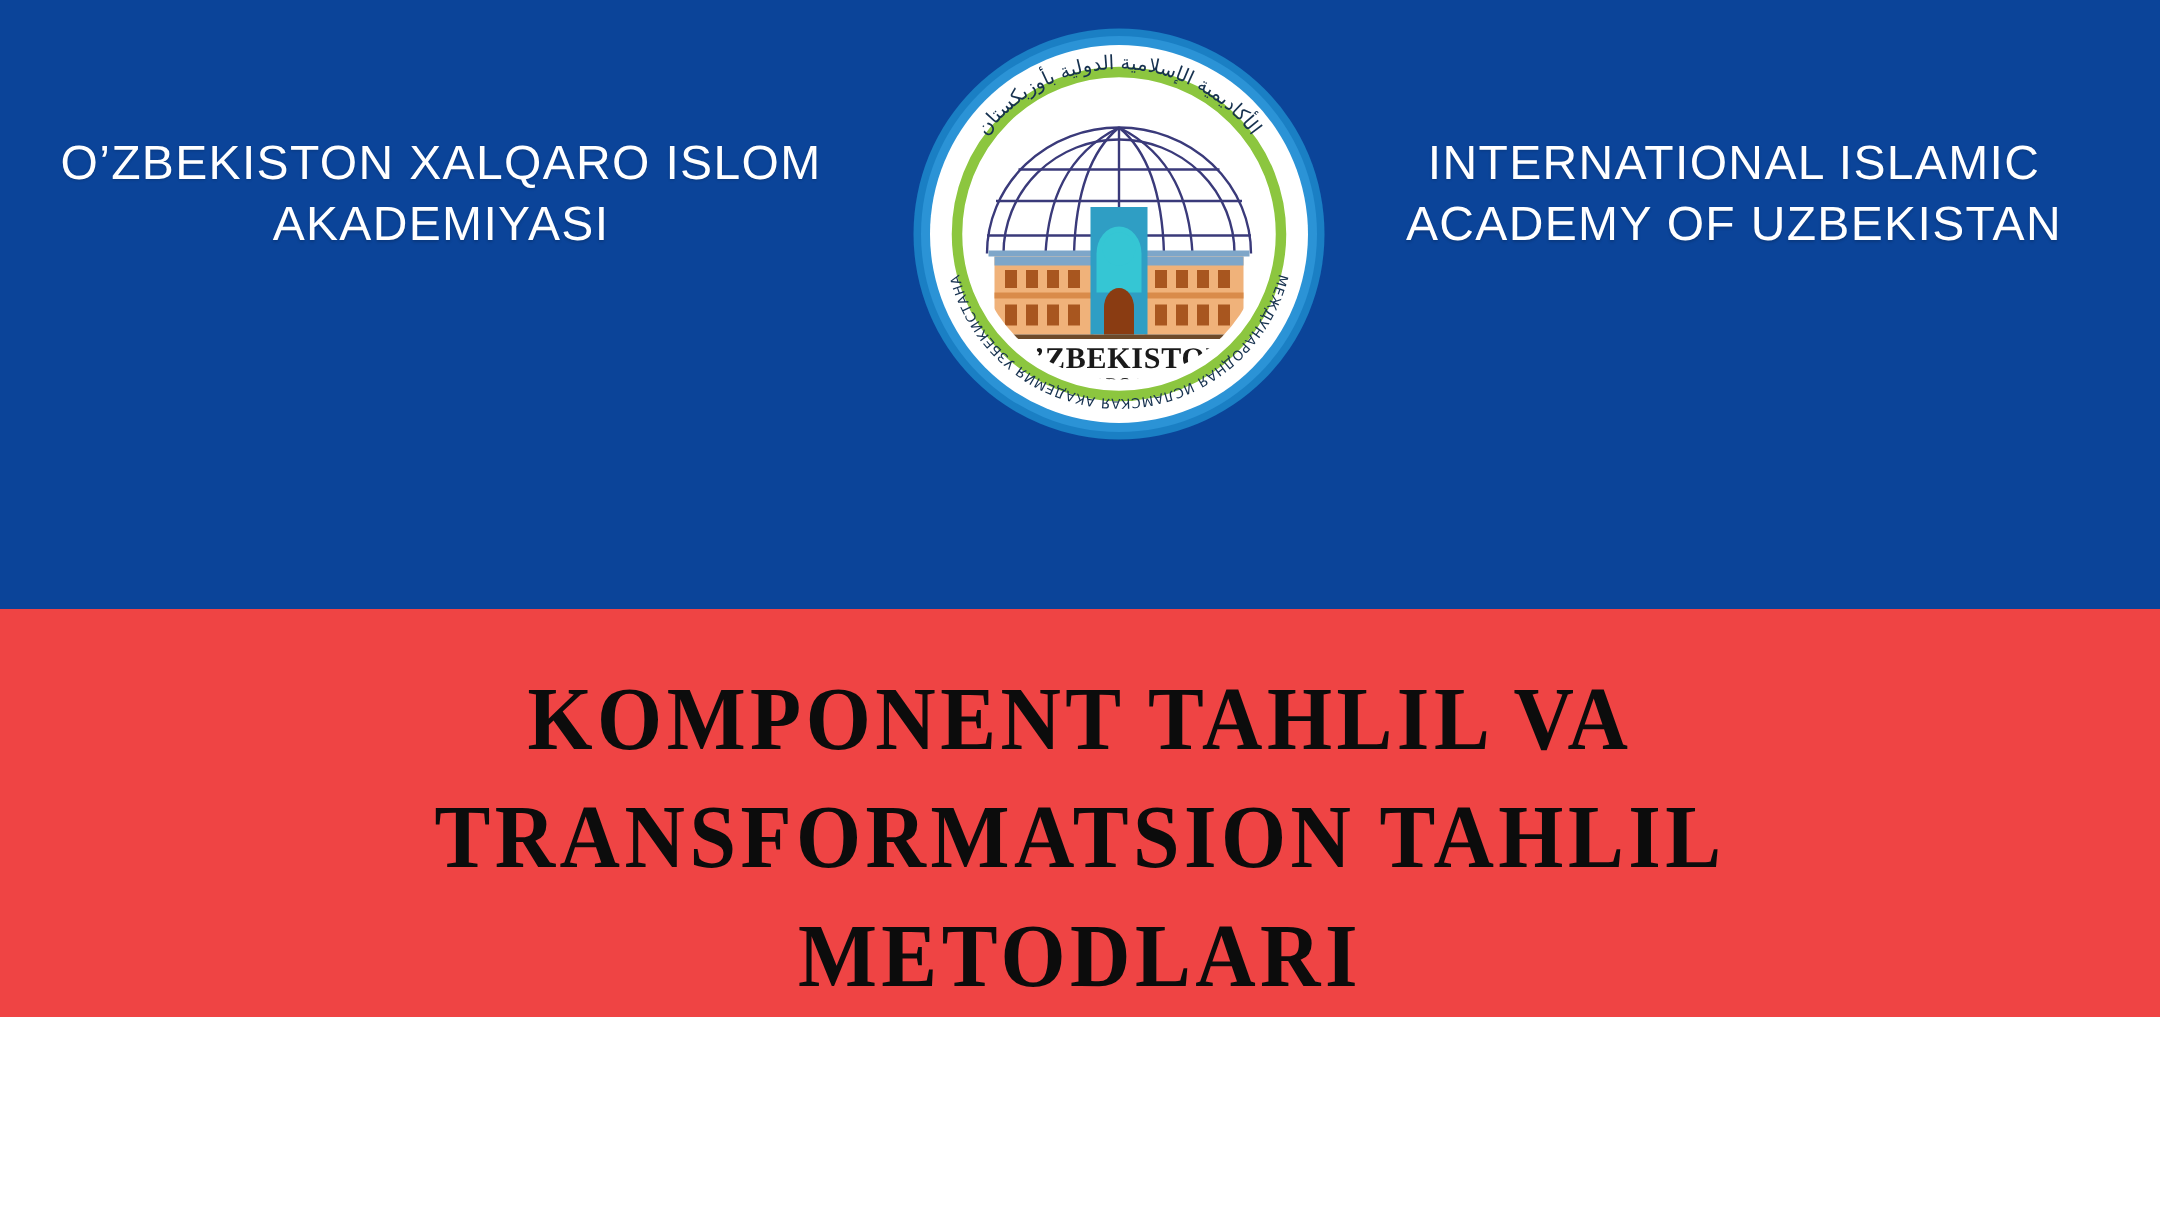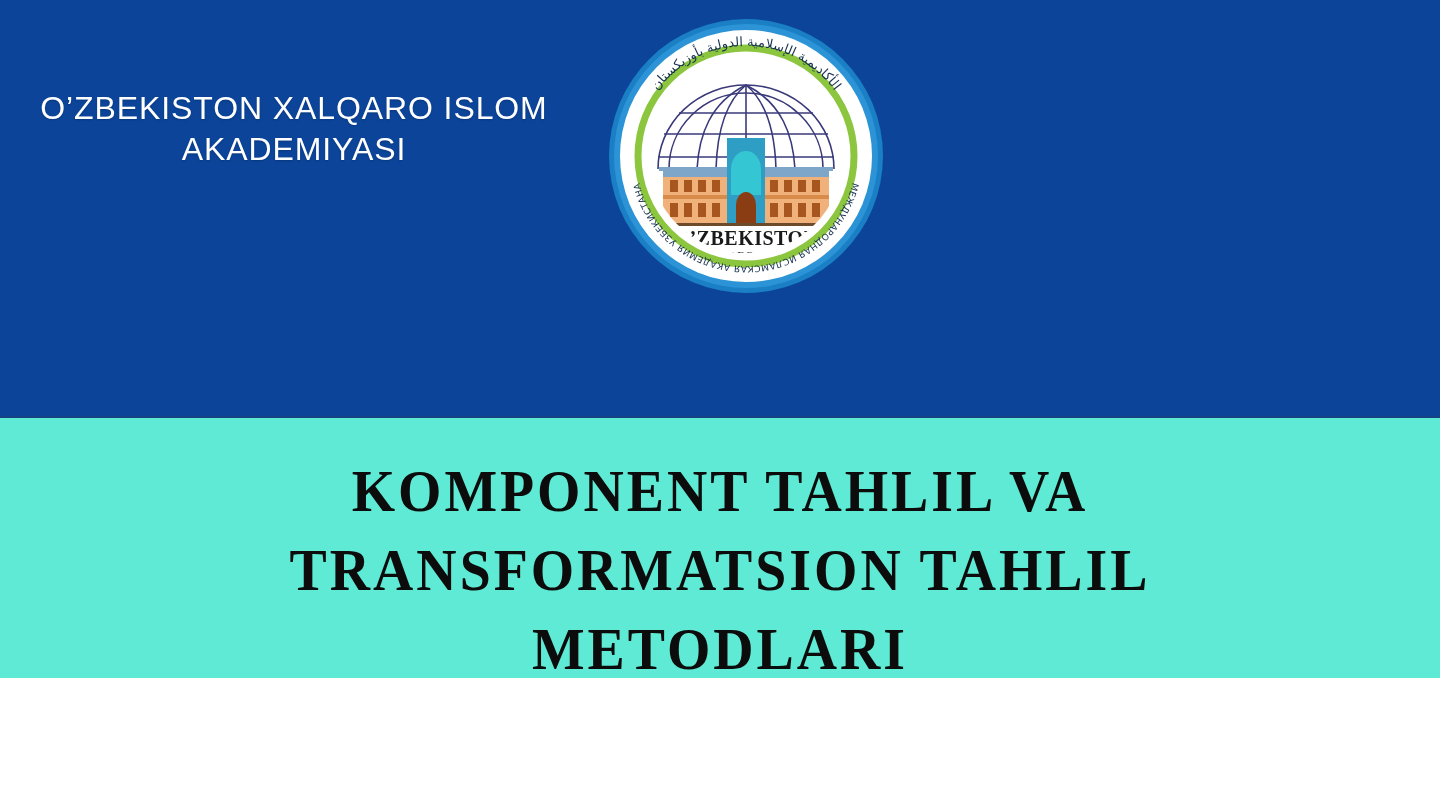--- a/index.html
+++ b/index.html
@@ -62,27 +62,27 @@
     top: 17px;
     width: 278px;
     height: 278px;
   }
   .emblem svg { display: block; width: 278px; height: 278px; }
 
   
   .title-area {
     position: absolute;
     left: 0;
-    top: 418px;
+    top: 406px;
     width: 1440px;
     height: 311px;
     display: flex;
     align-items: center;
     justify-content: center;
-    background: #5eead4;
+    background: #ef4444;
   }
   .main-title {
     width: 1320px;
     margin: 0;
     padding: 0 0 6px 0;
     text-align: center;
     font-family: "Liberation Serif", serif;
     font-weight: 700;
     font-size: 60px;
     line-height: 1.32;
@@ -122,20 +122,22 @@
 <body>
 
 <div class="slide">
 
   <div class="header-band"></div>
   <div class="header-band-edge"></div>
 
   <div class="header-title left">O’ZBEKISTON XALQARO ISLOM
 AKADEMIYASI</div>
 
+  <div class="header-title right">INTERNATIONAL ISLAMIC
+ACADEMY OF UZBEKISTAN</div>
 
   <div class="emblem">
     <svg viewBox="0 0 278 278" xmlns="http://www.w3.org/2000/svg" aria-hidden="true">
       <defs>
         <clipPath id="innerClip">
           <circle cx="139" cy="139" r="97"></circle>
         </clipPath>
         <path id="arcTop" d="M 139,139 m -120,0 a 120,120 0 0 1 240,0" fill="none"></path>
         <path id="arcTopTxt" d="M 29,139 a 110,110 0 0 1 220,0" fill="none"></path>
         <path id="arcBotTxt" d="M 249,139 a 110,110 0 0 1 -220,0" fill="none"></path>

